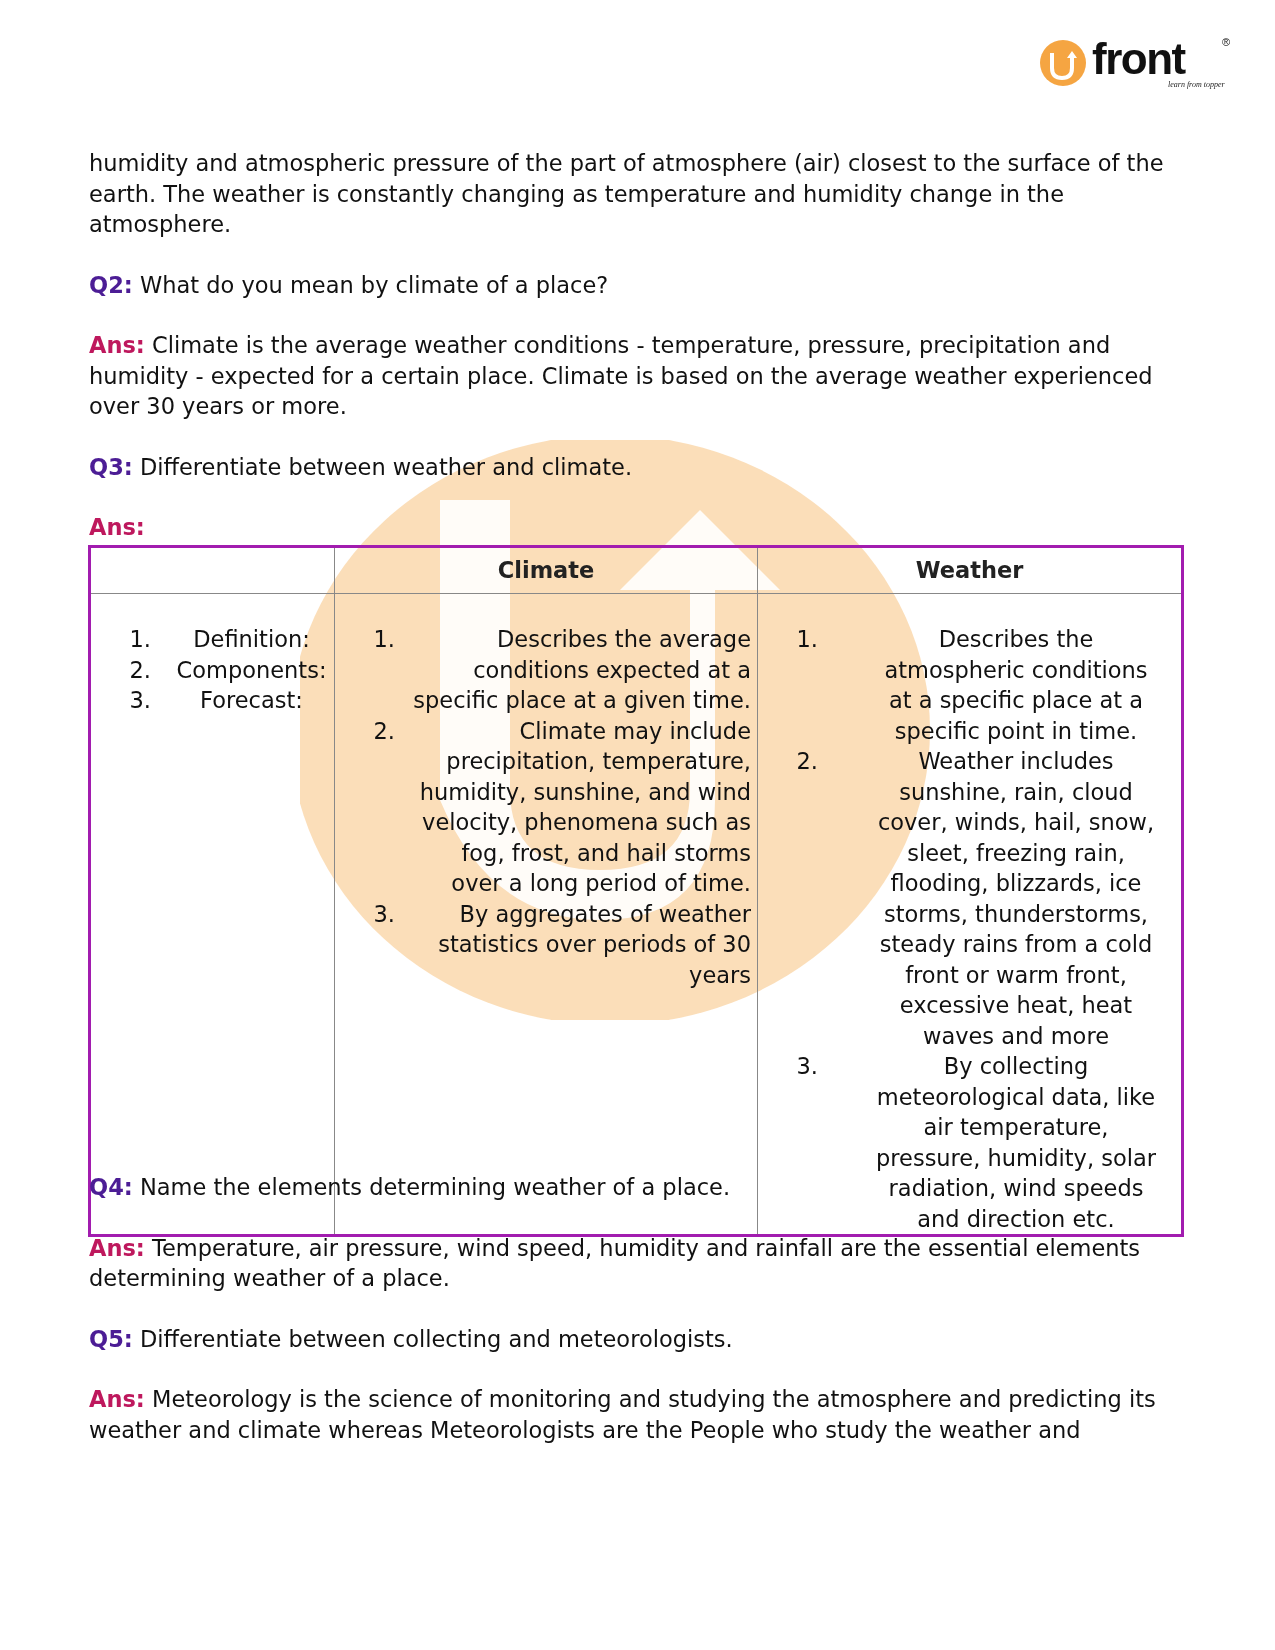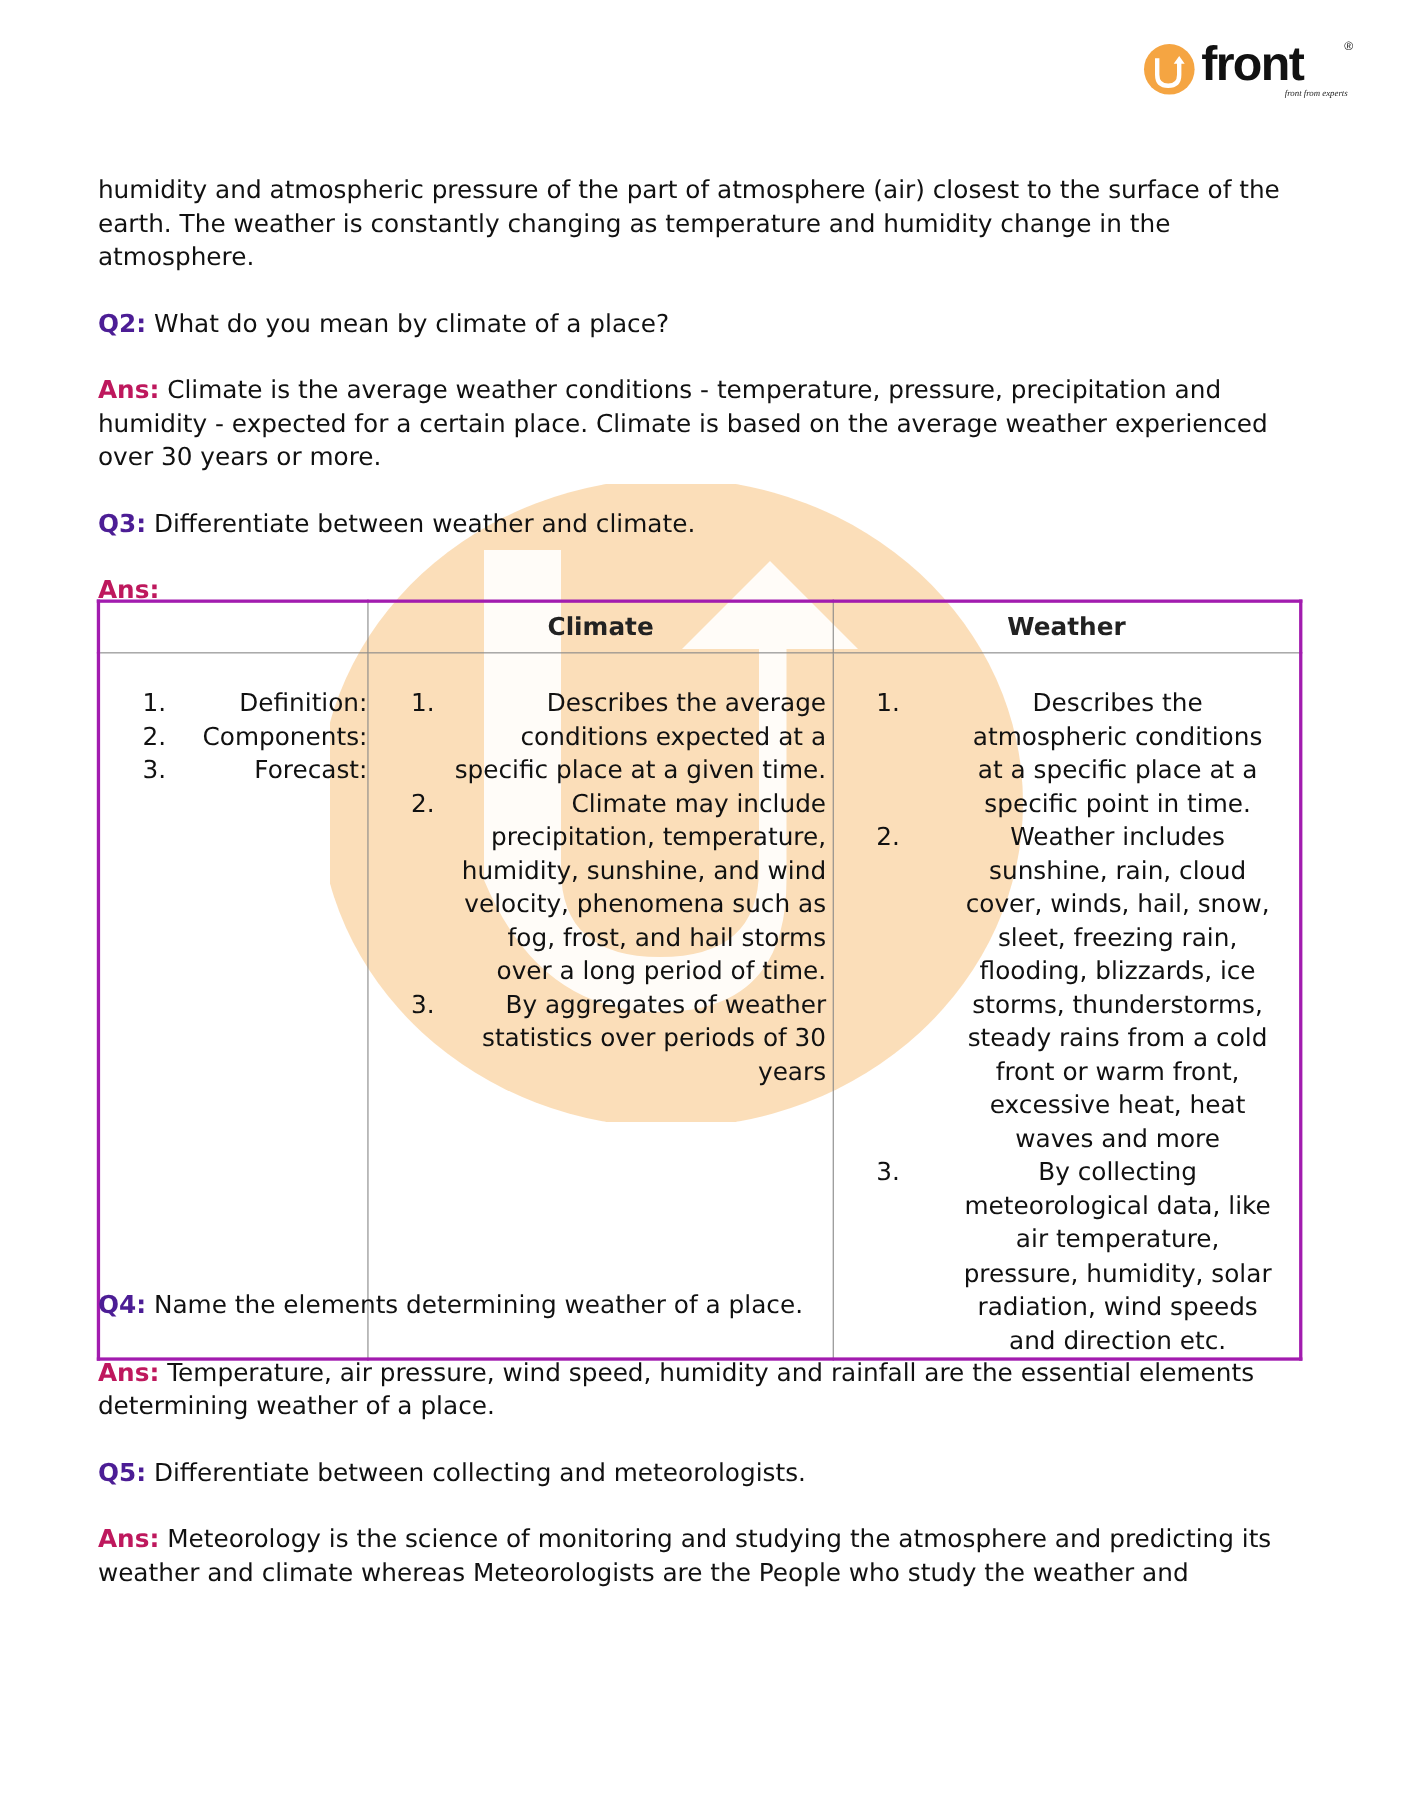--- a/index.html
+++ b/index.html
@@ -25,21 +25,21 @@
       font-weight: bold; font-size: 44px; letter-spacing: -1.5px; color: #111;
     }
     .logo-reg {
       position: absolute; left: 182px; top: -2px; font-size: 11px; font-family: "Liberation Sans", sans-serif;
     }
     .logo-tag {
       position: absolute; left: 128px; top: 42px; font-size: 8px; font-style: italic;
       font-family: "Liberation Serif", serif; color: #222;
     }
     .content {
-      position: absolute; left: 89px; top: 158px; width: 1100px; z-index: 1;
+      position: absolute; left: 89px; top: 148px; width: 1100px; z-index: 1;
       font-size: 22.5px; line-height: 30.5px;
     }
     .content p { margin: 0; }
     .gap { height: 30px; }
     .q-label { font-weight: bold; color: #4c1d95; }
     .ans-label { font-weight: bold; color: #be185d; }
     table.cmp {
       position: absolute; left: 88px; top: 545px; width: 1096px; height: 625px;
       border-collapse: collapse; z-index: 1; font-size: 22.5px; line-height: 30.5px;
       border: 3px solid #a21caf;
@@ -47,21 +47,21 @@
     table.cmp td, table.cmp th { border: 1.5px solid #888; vertical-align: top; padding: 0; }
     table.cmp th { height: 45px; vertical-align: middle; font-weight: bold; color: #222; text-align: center; }
     .col1 { width: 243px; }
     .col2 { width: 422px; }
     .col3 { width: auto; }
     .cell-inner { padding-top: 30px; }
     .item { display: flex; }
     .item .num { flex: 0 0 auto; }
     .item .txt { flex: 1 1 auto; text-align: center; }
     .c1 .item .num { width: 60px; text-align: right; padding-right: 18px; }
-    .c1 .item .txt { text-align: right; }
+    .c1 .item .txt { text-align: center; }
     .c2 .item .num { width: 60px; text-align: right; padding-right: 10px; }
     .c2 .item .txt { padding-right: 6px; text-align: right; }
     .c3 .item .num { width: 60px; text-align: right; padding-right: 10px; }
     .c3 .item .txt { padding-right: 20px; margin-left: 43px; }
   </style>
 </head>
 <body>
 
 <svg class="watermark" viewBox="0 0 660 580">
   <ellipse cx="310" cy="290" rx="320" ry="295" fill="#f8c88a" opacity="0.6"></ellipse>
@@ -69,21 +69,21 @@
 </svg>
 
 <div class="logo">
   <div class="logo-circle">
     <svg width="46" height="46" viewBox="0 0 46 46">
       <path d="M14 13 L14 28 Q14 36 22 36 Q30 36 30 28 L30 18 L27 18 L32 11 L37 18 L34 18 L34 28 Q34 40 22 40 Q10 40 10 28 L10 13 Z" fill="#ffffff"></path>
     </svg>
   </div>
   <span class="logo-word">front</span>
   <span class="logo-reg">®</span>
-  <span class="logo-tag">front from experts</span>
+  <span class="logo-tag">learn from topper</span>
 </div>
 
 <div class="content">
   <p>humidity and atmospheric pressure of the part of atmosphere (air) closest to the surface of the earth. The weather is constantly changing as temperature and humidity change in the atmosphere.</p>
   <div class="gap"></div>
 
   <p>
     <span class="q-label">Q2:</span>
     <span>What do you mean by climate of a place?</span>
   </p>

